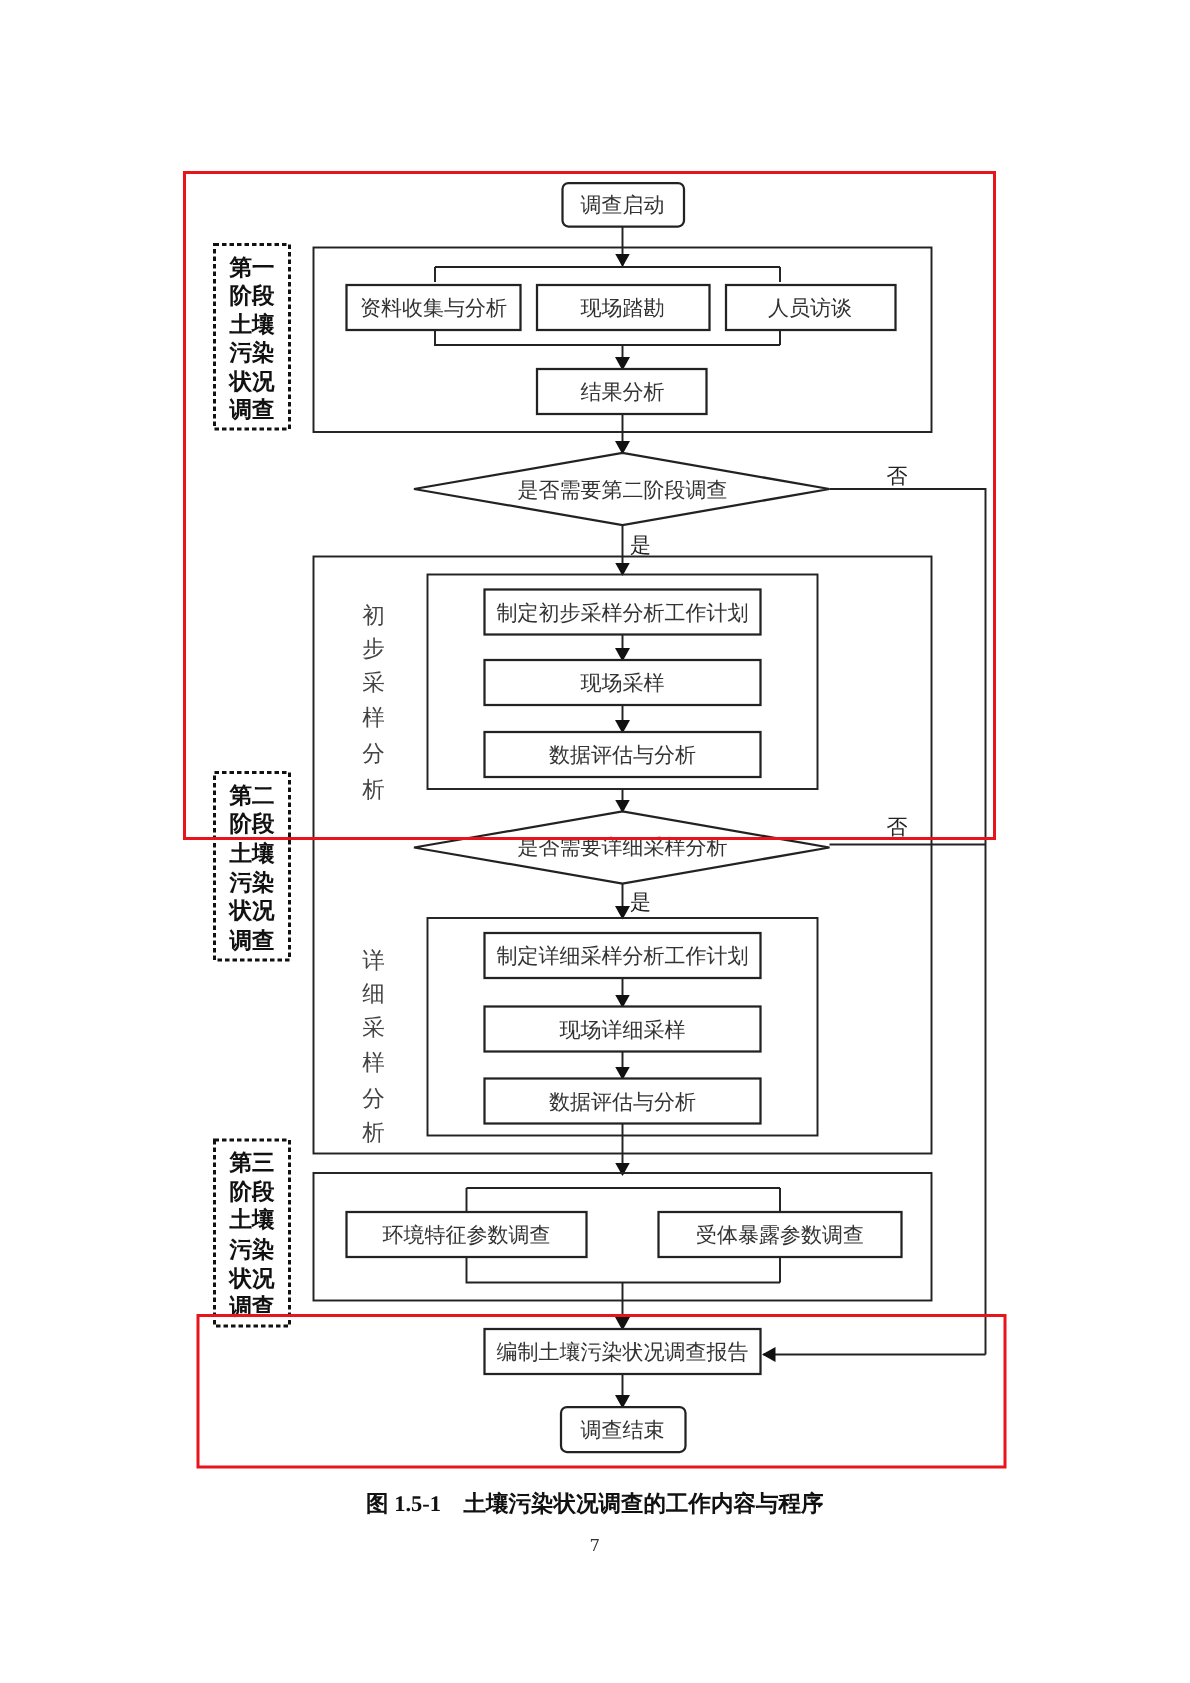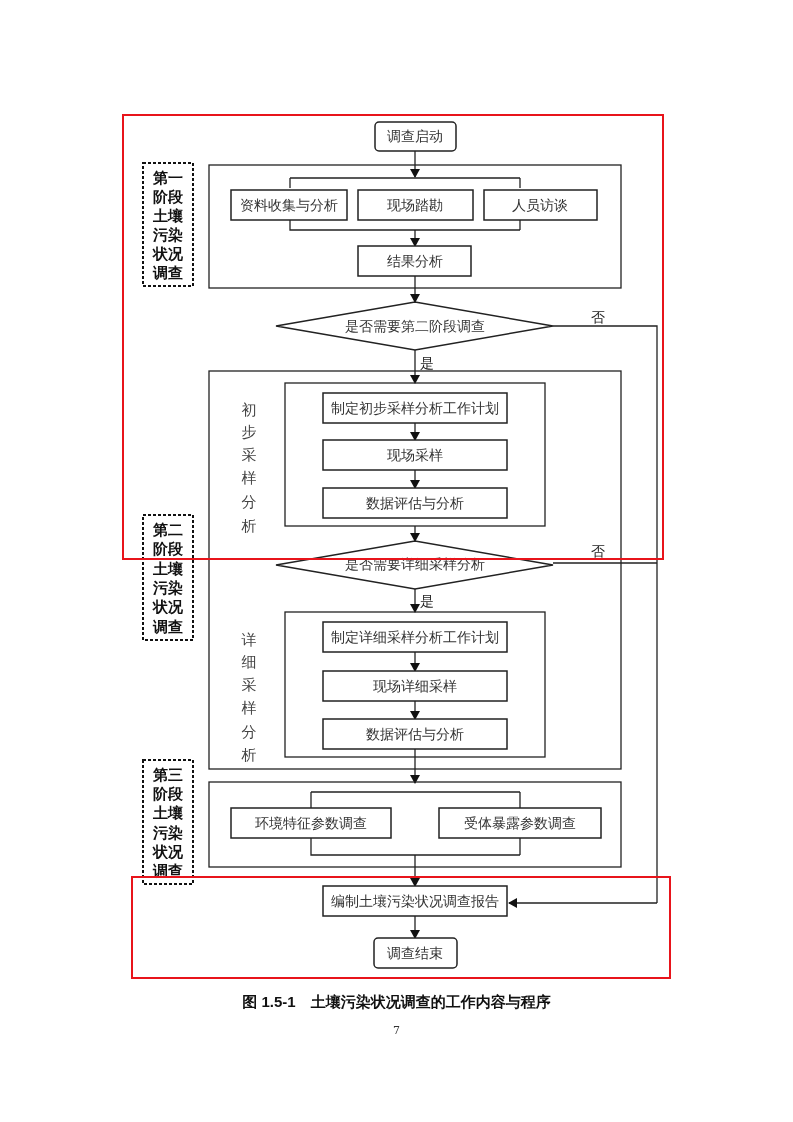--- a/index.html
+++ b/index.html
@@ -4,21 +4,21 @@
 <style>
   html, body { margin: 0; padding: 0; background: #ffffff; }
   body { width: 793px; height: 1122px; position: relative; overflow: hidden;
          font-family: "DejaVu Serif", "Liberation Serif", serif; color: #222; }
   svg { position: absolute; left: 0; top: 0; }
   .node-text { font-family: "DejaVu Serif", "Liberation Serif", serif; font-size: 14px; fill: #333; }
   .side-text { font-family: "DejaVu Serif", "Liberation Serif", serif; font-size: 15px; fill: #444; }
   .stage-text { font-family: "DejaVu Sans", "Liberation Sans", sans-serif; font-size: 15px; fill: #111; font-weight: bold; }
   .label-text { font-family: "DejaVu Serif", "Liberation Serif", serif; font-size: 14px; fill: #222; }
   .caption { position: absolute; left: 0; width: 793px; top: 993px; text-align: center;
-             font-family: Liberation Sans, sans-serif; font-weight: bold; font-size: 15px; color: #111; }
+             font-family: Liberation Serif, serif; font-weight: bold; font-size: 15px; color: #111; }
   .page-num { position: absolute; left: 0; width: 793px; top: 1024px; text-align: center;
               font-family: "DejaVu Serif", "Liberation Serif", serif; font-size: 11px; color: #333; }
   .box { fill: #fff; stroke: #222; stroke-width: 1.5; }
   .frame { fill: none; stroke: #222; stroke-width: 1.3; }
   .line { stroke: #222; stroke-width: 1.3; fill: none; }
   .stage { fill: #fff; stroke: #111; stroke-width: 2; stroke-dasharray: 3 2; }
   .hl { fill: none; stroke-width: 2; }
 </style>
 </head>
 <body>

